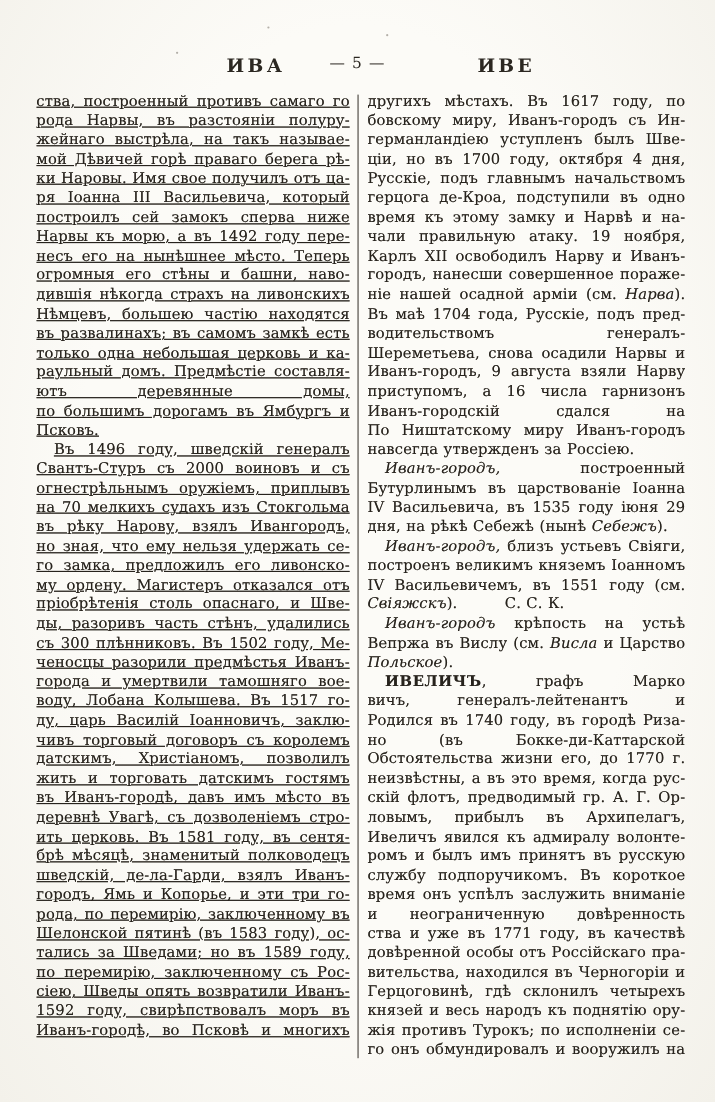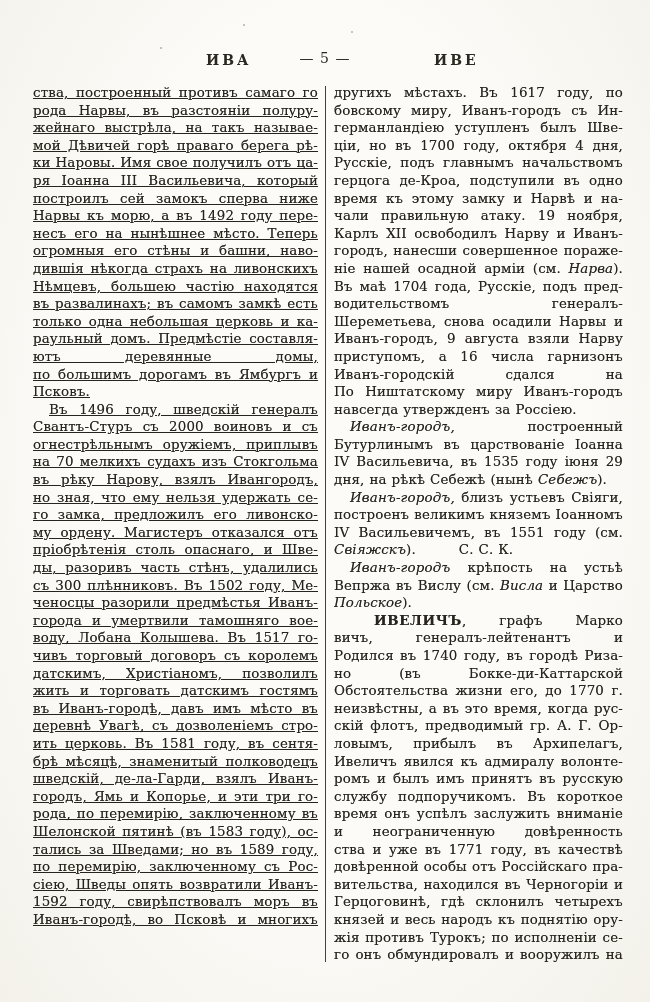--- a/index.html
+++ b/index.html
@@ -9,21 +9,21 @@
     background:#f7f5ef;
     position:relative;overflow:hidden;
   }
   .page{
     position:absolute;left:0;top:0;width:650px;height:1002px;
     background:radial-gradient(ellipse at 50% 45%, #fcfbf7 55%, #f3f1ea 100%);
     color:#27231d;
   }
   .running-head{
     position:absolute;top:51px;height:18px;line-height:18px;
-    font-size:14px;font-weight:bold;letter-spacing:3px;color:#2b2721;
+    font-size:17px;font-weight:bold;letter-spacing:3px;color:#2b2721;
   }
   .rh-left{left:206px;}
   .rh-right{left:434px;}
   .page-num{
     position:absolute;top:50px;left:0;width:650px;text-align:center;
     font-size:14px;letter-spacing:1px;color:#2b2721;
   }
   .divider{
     position:absolute;left:325px;top:86px;width:1px;height:876px;
     background:#44403a;
@@ -37,21 +37,21 @@
   .col-right{left:334px;width:289px;}
   .ln{
     height:17.6px;line-height:17.6px;overflow:hidden;
     text-align:justify;text-align-last:justify;
     white-space:normal;
   }
   .ln.fin{text-align-last:left;}
   .ln.ind{text-indent:16px;}
   .ln.flexln{display:flex;justify-content:flex-start;text-align-last:left;gap:43px;}
   .it{font-style:italic;}
-  .bd{font-weight:bold;letter-spacing:0.6px;margin-left:24px;}
+  .bd{font-weight:bold;letter-spacing:0.6px;}
   .speck{position:absolute;border-radius:50%;background:#6b655c;opacity:.5;}
 </style>
 </head>
 <body>
 
 <div class="page">
   <span class="running-head rh-left">ИВА</span>
   <span class="page-num">— 5 —</span>
   <span class="running-head rh-right">ИВЕ</span>
 
@@ -83,20 +83,21 @@
       <div class="ln"><span><span>въ рѣку Нарову, взялъ Ивангородъ,</span></span></div>
       <div class="ln"><span><span>но зная, что ему нельзя удержать се-</span></span></div>
       <div class="ln"><span><span>го замка, предложилъ его ливонско-</span></span></div>
       <div class="ln"><span><span>му ордену. Магистеръ отказался отъ</span></span></div>
       <div class="ln"><span><span>пріобрѣтенія столь опаснаго, и Шве-</span></span></div>
       <div class="ln"><span><span>ды, разоривъ часть стѣнъ, удалились</span></span></div>
       <div class="ln"><span><span>съ 300 плѣнниковъ. Въ 1502 году, Ме-</span></span></div>
       <div class="ln"><span><span>ченосцы разорили предмѣстья Иванъ-</span></span></div>
       <div class="ln"><span><span>города и умертвили тамошняго вое-</span></span></div>
       <div class="ln"><span><span>воду, Лобана Колышева. Въ 1517 го-</span></span></div>
+      <div class="ln"><span><span>ду, царь Василій Іоанновичъ, заклю-</span></span></div>
       <div class="ln"><span><span>чивъ торговый договоръ съ королемъ</span></span></div>
       <div class="ln"><span><span>датскимъ, Христіаномъ, позволилъ</span></span></div>
       <div class="ln"><span><span>жить и торговать датскимъ гостямъ</span></span></div>
       <div class="ln"><span><span>въ Иванъ-городѣ, давъ имъ мѣсто въ</span></span></div>
       <div class="ln"><span><span>деревнѣ Увагѣ, съ дозволеніемъ стро-</span></span></div>
       <div class="ln"><span><span>ить церковь. Въ 1581 году, въ сентя-</span></span></div>
       <div class="ln"><span><span>брѣ мѣсяцѣ, знаменитый полководецъ</span></span></div>
       <div class="ln"><span><span>шведскій, де-ла-Гарди, взялъ Иванъ-</span></span></div>
       <div class="ln"><span><span>городъ, Ямь и Копорье, и эти три го-</span></span></div>
       <div class="ln"><span><span>рода, по перемирію, заключенному въ</span></span></div>

